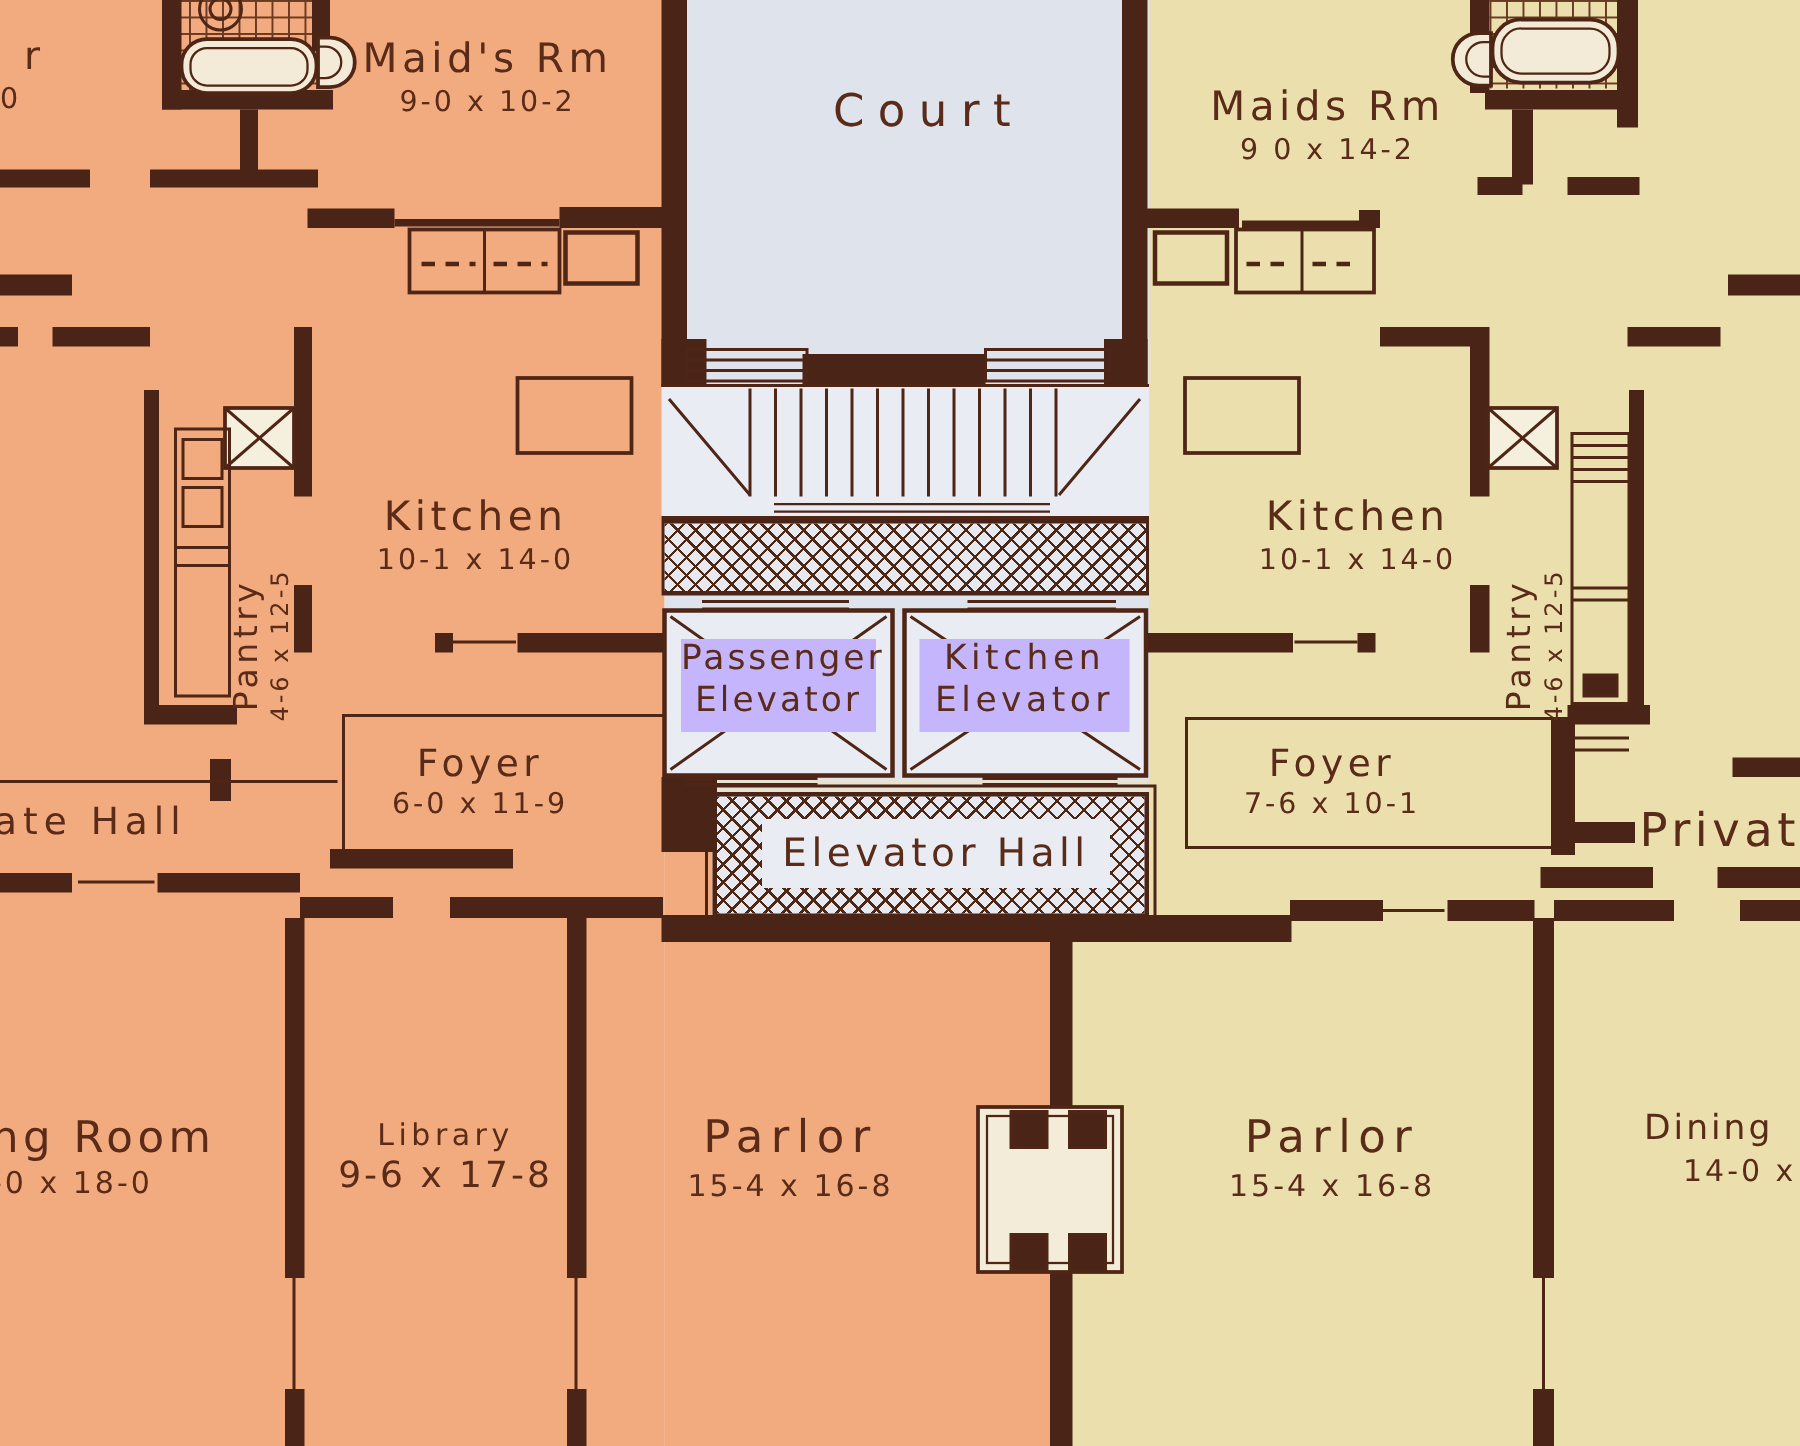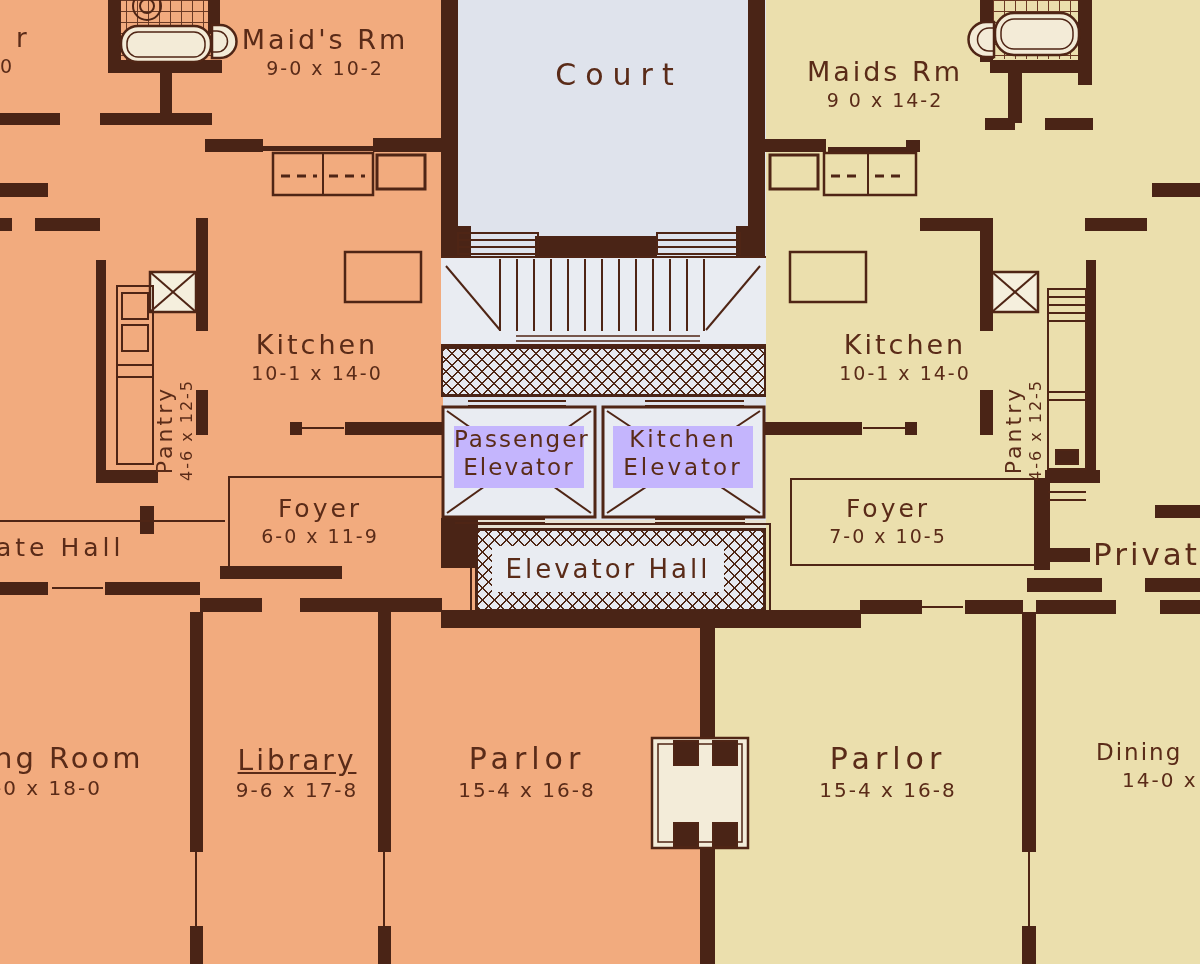--- a/index.html
+++ b/index.html
@@ -342,50 +342,50 @@
   <div class="elv-label" style="left:454px;top:426px;width:130px;height:62px;">
     <span>Passenger</span><br>
     <span>Elevator</span>
   </div>
 
   <div class="elv-label" style="left:613px;top:426px;width:140px;height:62px;letter-spacing:3px;">
     <span>Kitchen</span><br>
     <span>Elevator</span>
   </div>
 
-  <div class="band-label" style="left:492px;top:546px;width:232px;height:46px;letter-spacing:3px;">
+  <div class="band-label" style="left:508px;top:546px;width:232px;height:46px;letter-spacing:3px;">
     <span>Elevator Hall</span>
   </div>
 
   <div class="label" style="left:220px;top:495px;width:200px;">
     <span class="nm" style="font-size:25px;">Foyer</span>
     <span class="dm">6-0 x 11-9</span>
   </div>
 
   <div class="label" style="left:788px;top:495px;width:200px;">
     <span class="nm" style="font-size:25px;">Foyer</span>
-    <span class="dm">7-0 x 10-5</span>
+    <span class="dm">7-6 x 10-1</span>
   </div>
 
   <div class="label left-al" style="left:-4px;top:534px;width:160px;">
     <span class="nm" style="font-size:25px;letter-spacing:4px;">ate Hall</span>
   </div>
 
   <div class="label left-al" style="left:1093px;top:537px;width:107px;overflow:hidden;">
     <span class="nm" style="font-size:31px;">Private</span>
   </div>
 
   <div class="label left-al" style="left:-6px;top:742px;width:190px;">
     <span class="nm" style="font-size:29px;">ng Room</span>
     <span class="dm" style="font-size:20px;">-0 x 18-0</span>
   </div>
 
   <div class="label" style="left:197px;top:745px;width:200px;">
-    <span class="nm" style="font-size:28px;text-decoration:underline;">Library</span>
-    <span class="dm" style="font-size:20px;">9-6 x 17-8</span>
+    <span class="nm" style="font-size:20px;">Library</span>
+    <span class="dm" style="font-size:24px;">9-6 x 17-8</span>
   </div>
 
   <div class="label" style="left:427px;top:742px;width:200px;">
     <span class="nm" style="font-size:30px;letter-spacing:5px;">Parlor</span>
     <span class="dm" style="font-size:20px;">15-4 x 16-8</span>
   </div>
 
   <div class="label" style="left:788px;top:742px;width:200px;">
     <span class="nm" style="font-size:30px;letter-spacing:5px;">Parlor</span>
     <span class="dm" style="font-size:20px;">15-4 x 16-8</span>

